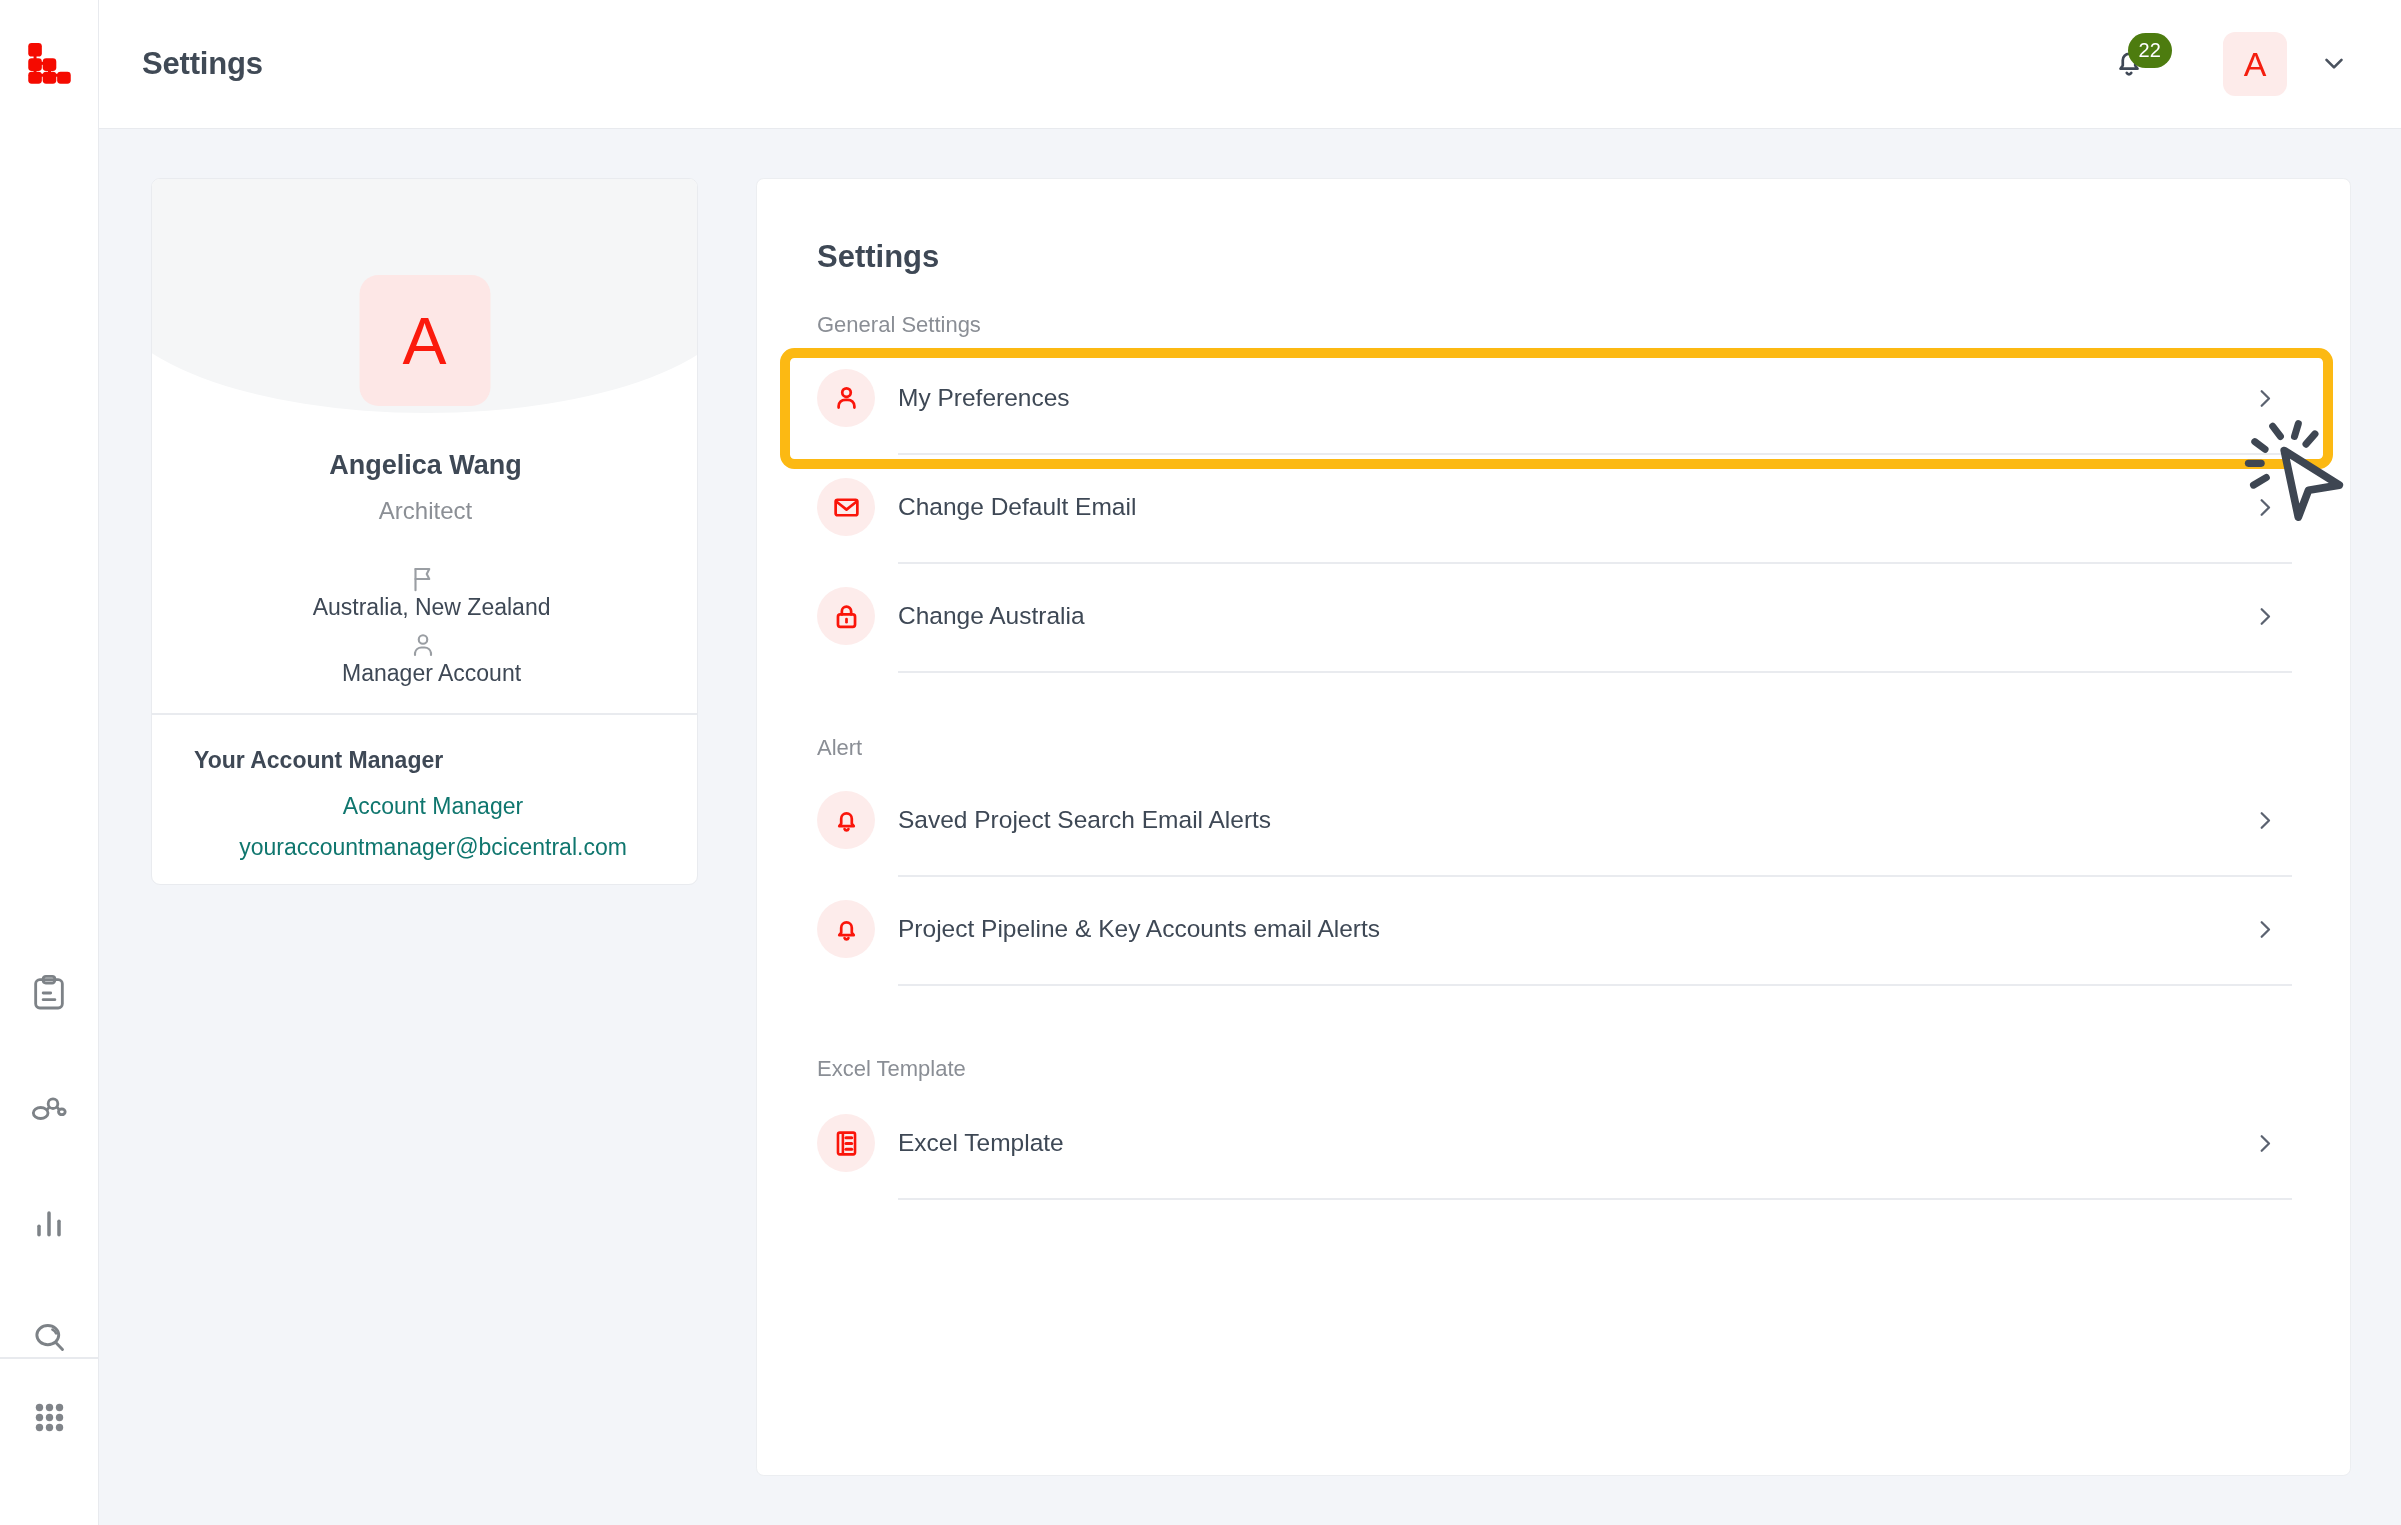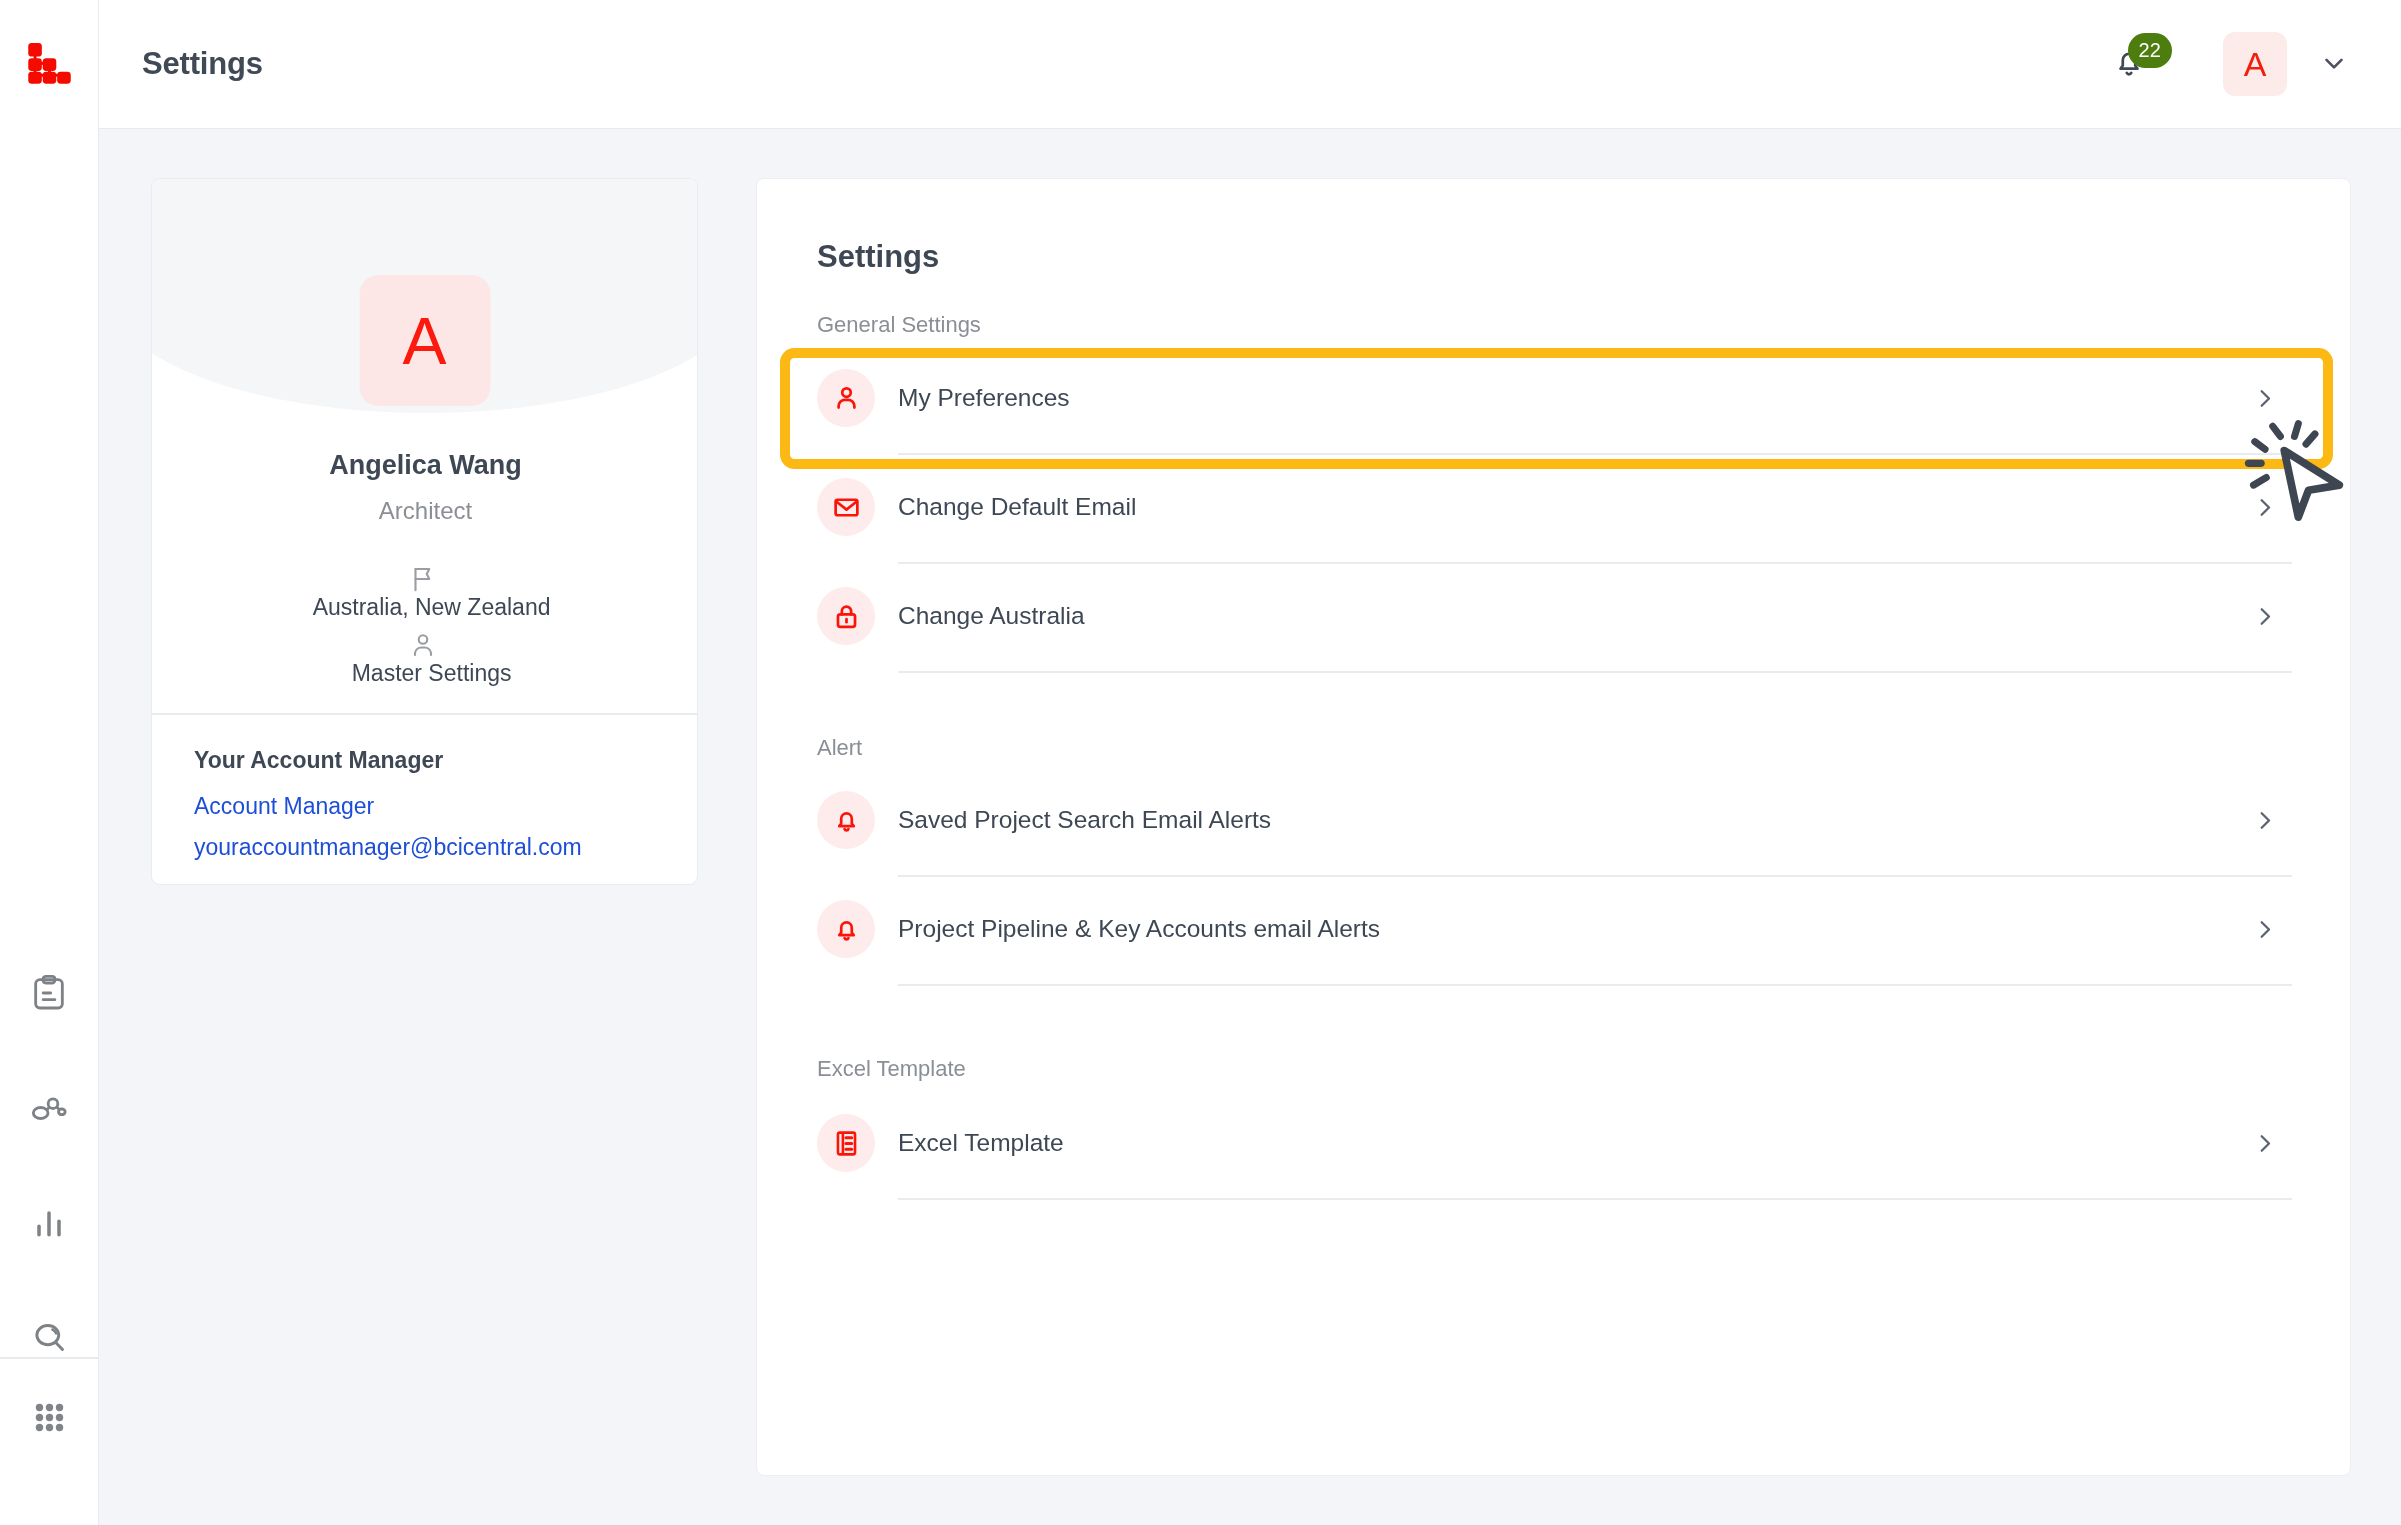--- a/index.html
+++ b/index.html
@@ -75,21 +75,21 @@
     position: absolute; left: 0; top: 318px; width: 547px; text-align: center;
     font-size: 24px; color: #8b8f95;
   }
   .profile-meta { position: absolute; left: 51px; top: 385px; width: 445px; }
   .meta-row { display: flex; align-items: center; height: 48px; margin-bottom: 18px; flex-direction: column; }
   .meta-ico { width: 36px; display: flex; align-items: center; justify-content: flex-start; }
   .meta-txt { font-size: 23px; color: #3e4855; margin-left: 12.2px; }
   .profile-divider { position: absolute; left: 0; top: 534px; width: 547px; height: 1.7px; background: #e9ebef; }
   .am-block { position: absolute; left: 42px; top: 568px; width: 478px; }
   .am-title { font-size: 23px; font-weight: bold; color: #3e4855; margin-bottom: 19px; }
-  .am-line { font-size: 23px; color: #1d4ed8; margin-bottom: 14.4px; }
+  .am-line { font-size: 23px; color: #0f766e; margin-bottom: 14.4px; text-align: center; }
 
   
   .settings-panel {
     position: absolute; left: 657px; top: 49px; width: 1595px; height: 1298px;
     background: #ffffff; border: 1.7px solid #eceef1; border-radius: 7.8px;
   }
   .settings-h1 { position: absolute; left: 60px; top: 60px; font-size: 31px; font-weight: bold; color: #3e4855; }
   .sec-label { position: absolute; font-size: 22px; color: #8a8e95; }
   .sec-general { left: 60px; top: 133px; }
   .sec-alert { left: 60px; top: 556px; }
@@ -247,21 +247,21 @@
           </span>
           <span class="meta-txt">Australia, New Zealand</span>
         </div>
         <div class="meta-row">
           <span class="meta-ico">
             <svg width="30" height="30" viewBox="0 0 24 24" fill="none" stroke="#9a9ea3" stroke-width="1.7" stroke-linecap="round">
               <circle cx="12" cy="7.6" r="3.4"></circle>
               <path d="M5.6 20v-1.6A5.2 5.2 0 0 1 10.8 14h2.4a5.2 5.2 0 0 1 5.2 4.4V20"></path>
             </svg>
           </span>
-          <span class="meta-txt">Master Settings</span>
+          <span class="meta-txt">Manager Account</span>
         </div>
       </div>
 
       <div class="profile-divider"></div>
       <div class="am-block">
         <div class="am-title">Your Account Manager</div>
         <div class="am-line">Account Manager</div>
         <div class="am-line">youraccountmanager@bcicentral.com</div>
       </div>
     </div>

